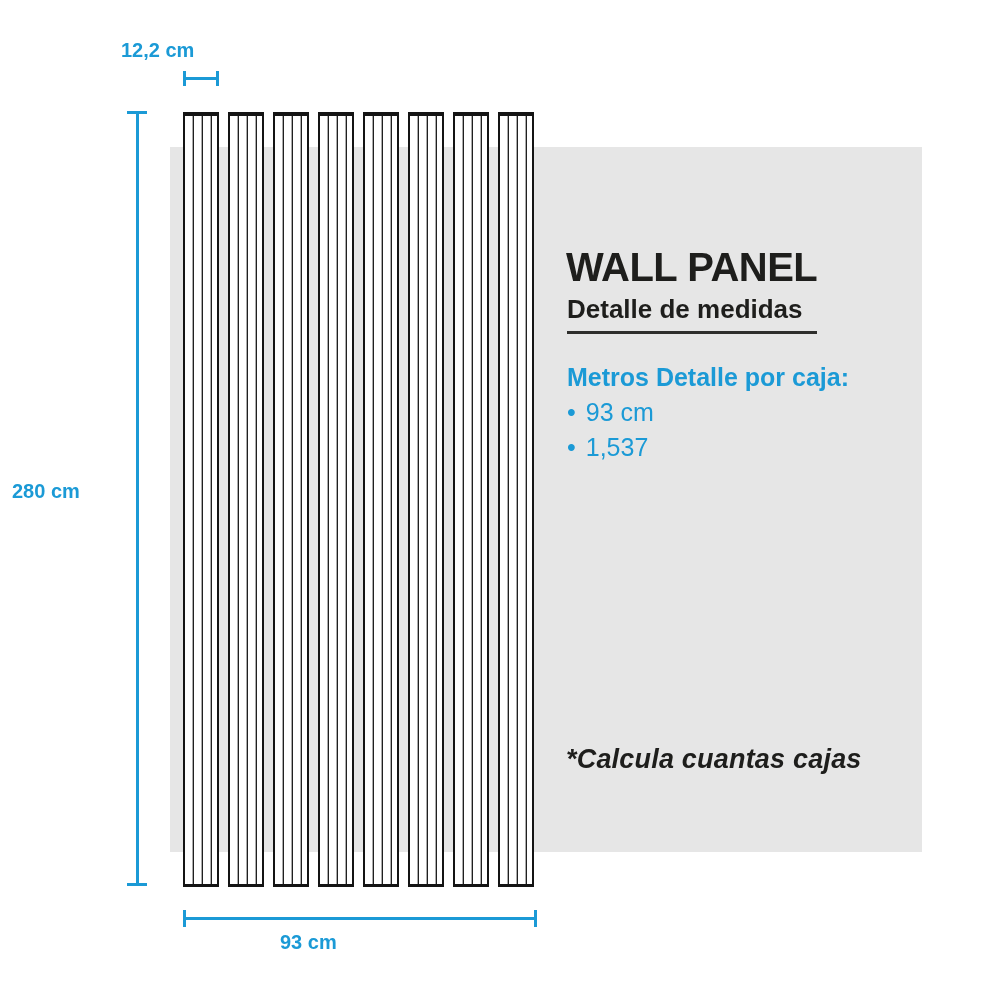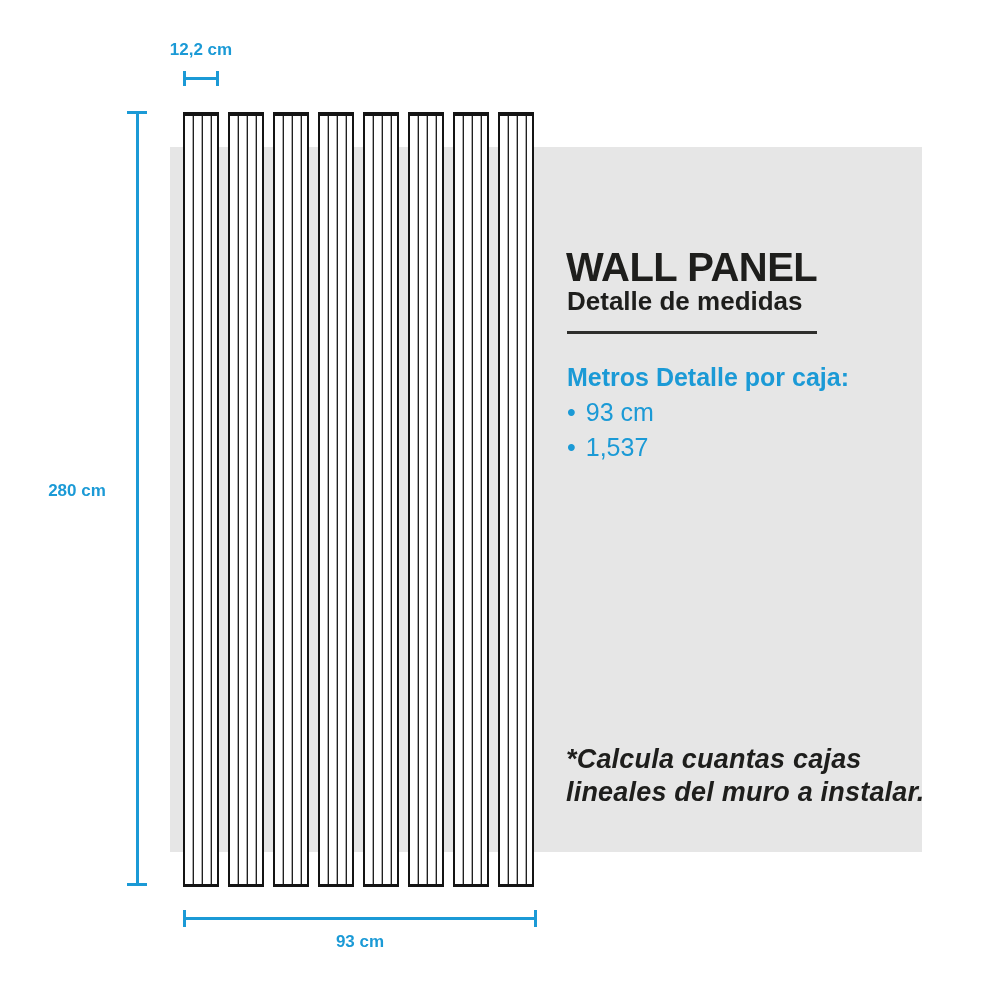--- a/index.html
+++ b/index.html
@@ -35,23 +35,22 @@
       repeating-linear-gradient(90deg,
         #ffffff 0px, #ffffff 6.6px,
         #ababab 6.6px, #ababab 7.6px,
         #202020 7.6px, #202020 9px);
   }
 
   
   .dim-label{
     color:var(--accent);
     font-weight:bold;
-    font-size:17px;
+    font-size:20px;
     line-height:22px;
-    text-align:center;
   }
   .dim-part{position:absolute;background:var(--accent);}
 
   #dim-width-line{left:183px; top:71px; width:36px; height:15px;}
   #dim-width-line .hbar{left:0; right:0; top:6px; height:3px;}
   #dim-width-line .tick-l{left:0; top:0; width:3px; height:15px;}
   #dim-width-line .tick-r{right:0; top:0; width:3px; height:15px;}
   #dim-width-label{left:121px; top:39px; width:160px;}
 
   #dim-height-line{left:127px; top:111px; width:20px; height:775px;}
@@ -66,21 +65,21 @@
   #dim-total-line .tick-r{right:0; top:0; width:3px; height:17px;}
   #dim-total-label{left:280px; top:931px; width:160px;}
 
   
   #title{
     left:566px; top:247px;
     font-size:40px; font-weight:800; letter-spacing:-0.5px;
     color:var(--ink); line-height:1;
   }
   #subtitle{
-    left:567px; top:288px;
+    left:567px; top:296px;
     font-size:26px; font-weight:bold;
     color:var(--ink); line-height:1;
   }
   #rule{
     left:567px; top:331px; width:250px; height:3px;
     background:#2E2E2C;
   }
   #specs{
     left:567px; top:360px; width:360px;
     color:var(--accent);
@@ -136,14 +135,13 @@
 <div id="title" class="abs">WALL PANEL</div>
 <div id="subtitle" class="abs">Detalle de medidas</div>
 <div id="rule" class="abs"></div>
 <div id="specs" class="abs">
     <div class="spec-label">Metros Detalle por caja:</div>
     <div class="spec-value"><span class="bullet">•</span><span>93 cm</span></div>
     <div class="spec-value"><span class="bullet">•</span><span>1,537</span></div>
   </div>
 <div id="footnote" class="abs">
     <div>*Calcula cuantas cajas</div>
-    <div>lineales del muro a instalar.</div>
   </div>
 
 </body></html>

